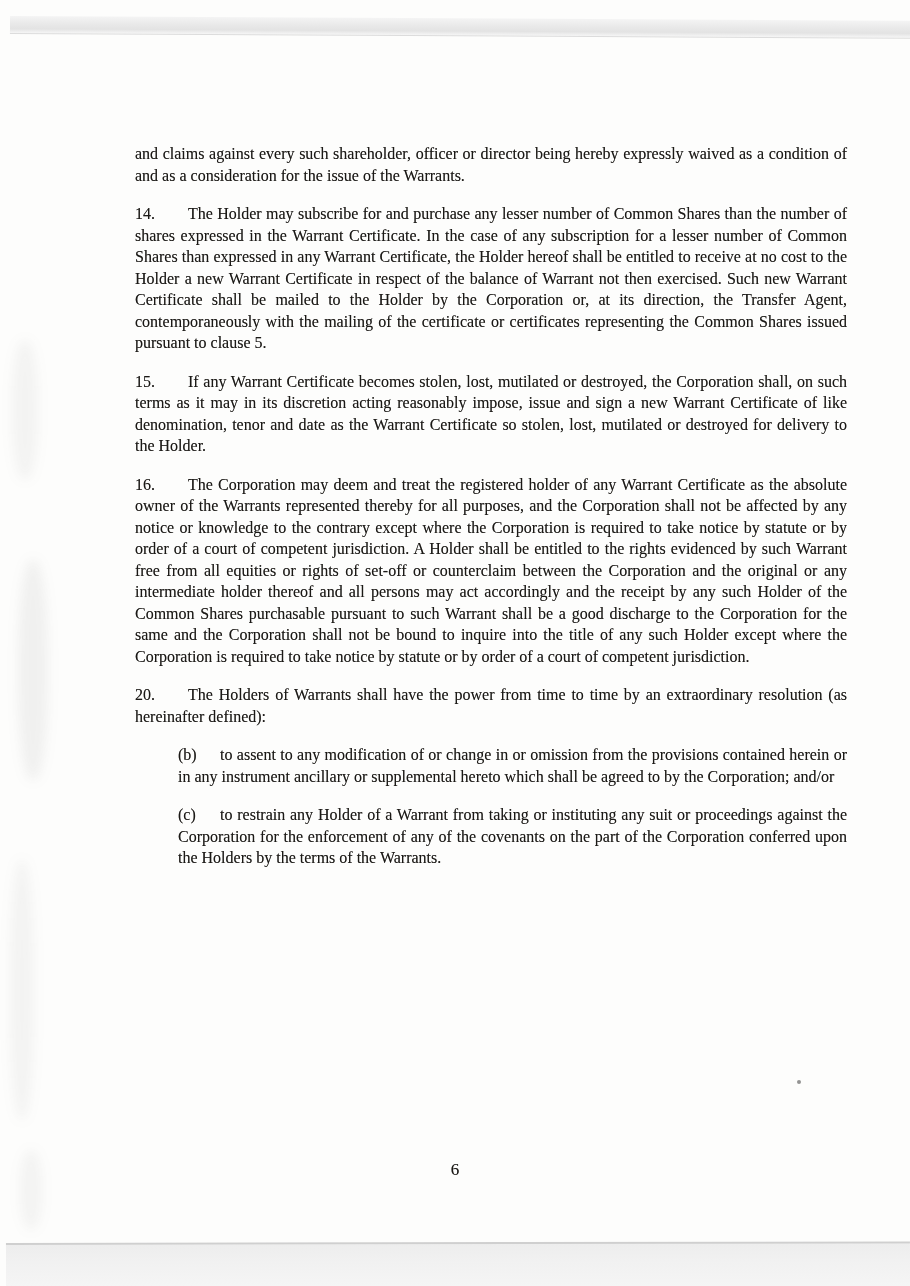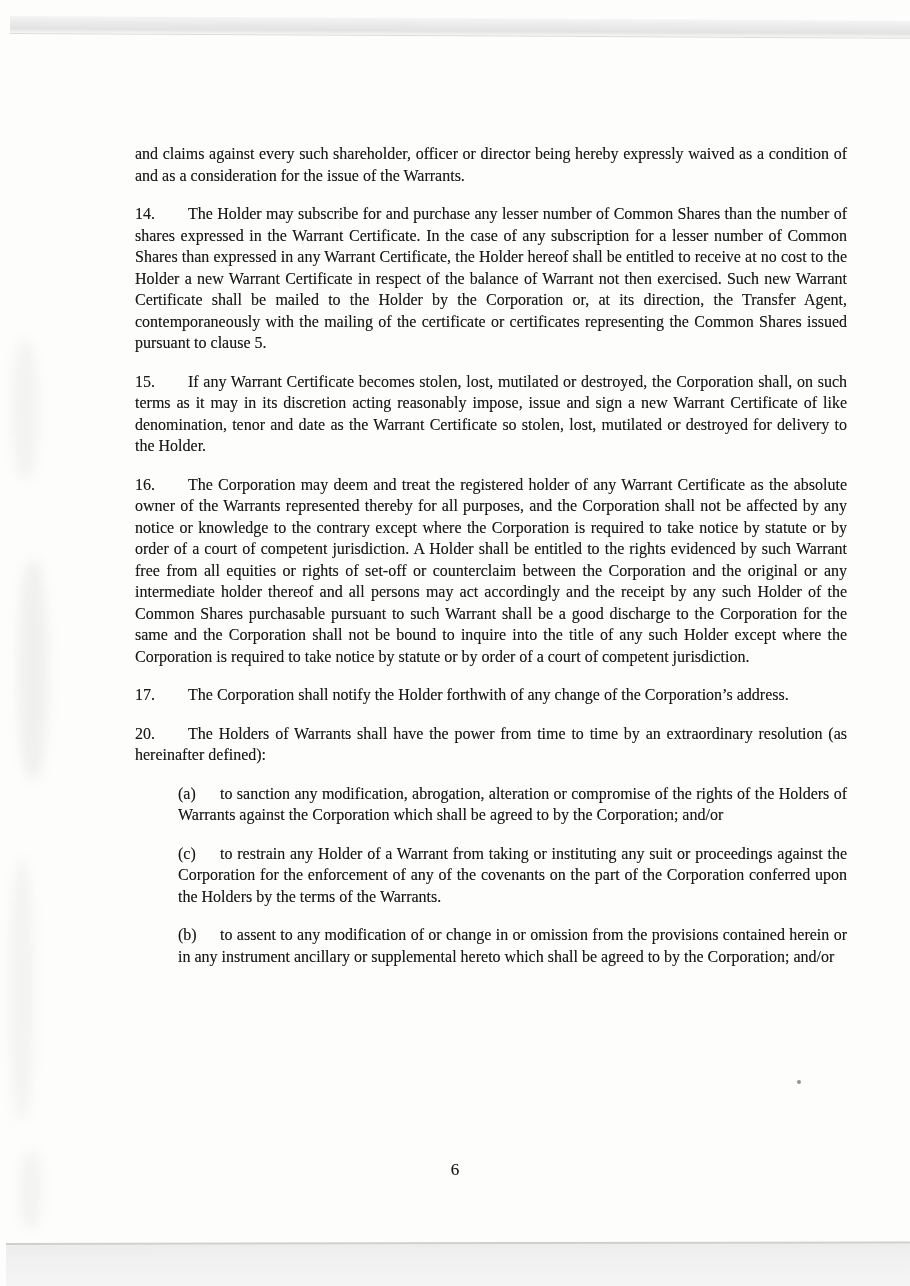--- a/index.html
+++ b/index.html
@@ -108,29 +108,27 @@
   <div class="content">
 
     <p class="para"><span>and claims against every such shareholder, officer or director being hereby expressly waived as a condition of and as a consideration for the issue of the Warrants.</span></p>
 
     <p class="para"><span class="num-label">14.</span><span>The Holder may subscribe for and purchase any lesser number of Common Shares than the number of shares expressed in the Warrant Certificate. In the case of any subscription for a lesser number of Common Shares than expressed in any Warrant Certificate, the Holder hereof shall be entitled to receive at no cost to the Holder a new Warrant Certificate in respect of the balance of Warrant not then exercised. Such new Warrant Certificate shall be mailed to the Holder by the Corporation or, at its direction, the Transfer Agent, contemporaneously with the mailing of the certificate or certificates representing the Common Shares issued pursuant to clause 5.</span></p>
 
     <p class="para"><span class="num-label">15.</span><span>If any Warrant Certificate becomes stolen, lost, mutilated or destroyed, the Corporation shall, on such terms as it may in its discretion acting reasonably impose, issue and sign a new Warrant Certificate of like denomination, tenor and date as the Warrant Certificate so stolen, lost, mutilated or destroyed for delivery to the Holder.</span></p>
 
     <p class="para"><span class="num-label">16.</span><span>The Corporation may deem and treat the registered holder of any Warrant Certificate as the absolute owner of the Warrants represented thereby for all purposes, and the Corporation shall not be affected by any notice or knowledge to the contrary except where the Corporation is required to take notice by statute or by order of a court of competent jurisdiction. A Holder shall be entitled to the rights evidenced by such Warrant free from all equities or rights of set-off or counterclaim between the Corporation and the original or any intermediate holder thereof and all persons may act accordingly and the receipt by any such Holder of the Common Shares purchasable pursuant to such Warrant shall be a good discharge to the Corporation for the same and the Corporation shall not be bound to inquire into the title of any such Holder except where the Corporation is required to take notice by statute or by order of a court of competent jurisdiction.</span></p>
 
-    <p class="para"><span class="num-label">17.</span><span>The Corporation shall notify the Holder forthwith of any change of the Corporation’s address.</span></p>
 
     <p class="para"><span class="num-label">20.</span><span>The Holders of Warrants shall have the power from time to time by an extraordinary resolution (as hereinafter defined):</span></p>
 
-    <p class="sub-para"><span class="sub-label">(a)</span><span>to sanction any modification, abrogation, alteration or compromise of the rights of the Holders of Warrants against the Corporation which shall be agreed to by the Corporation; and/or</span></p>
+
+    <p class="sub-para"><span class="sub-label">(b)</span><span>to assent to any modification of or change in or omission from the provisions contained herein or in any instrument ancillary or supplemental hereto which shall be agreed to by the Corporation; and/or</span></p>
 
     <p class="sub-para"><span class="sub-label">(c)</span><span>to restrain any Holder of a Warrant from taking or instituting any suit or proceedings against the Corporation for the enforcement of any of the covenants on the part of the Corporation conferred upon the Holders by the terms of the Warrants.</span></p>
-
-    <p class="sub-para"><span class="sub-label">(b)</span><span>to assent to any modification of or change in or omission from the provisions contained herein or in any instrument ancillary or supplemental hereto which shall be agreed to by the Corporation; and/or</span></p>
 
   </div>
 
   <div class="speck"></div>
 
   <div class="page-footer">6</div>
 
   <div class="band-bottom"></div>
 
 </div>

